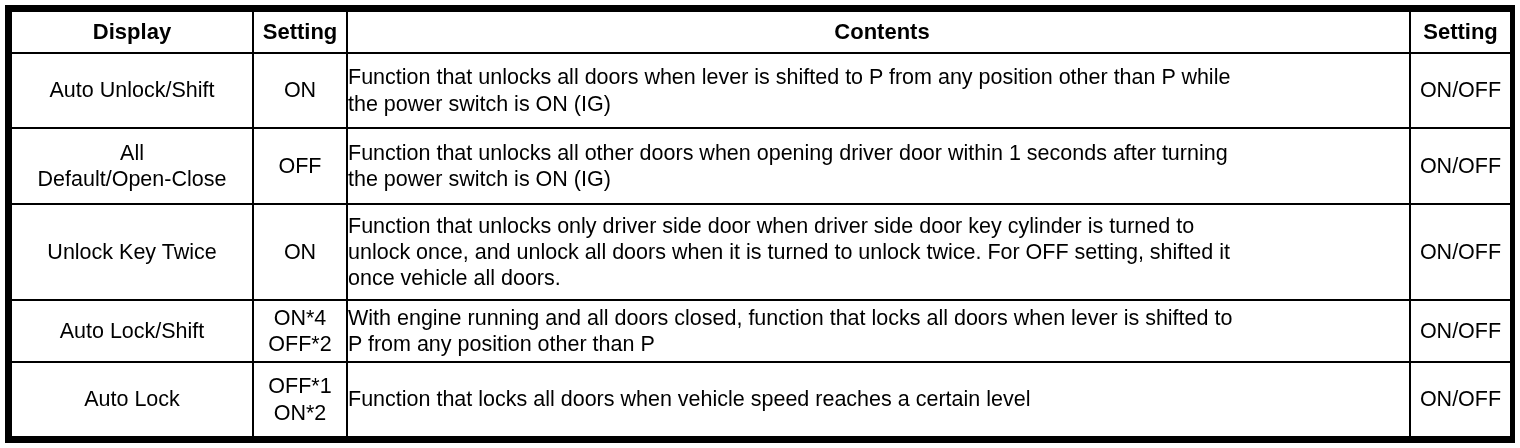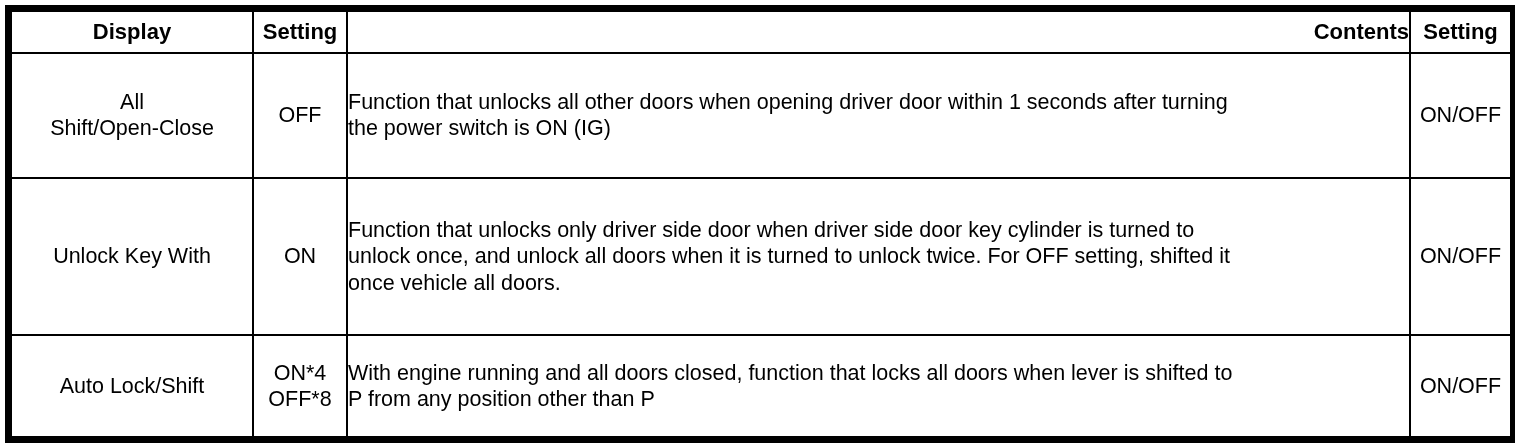--- a/index.html
+++ b/index.html
@@ -51,21 +51,21 @@
 
   
   tr.head-row { height: 42px; }
   tr.head-row th {
     font-weight: bold;
     font-size: 22px;
     text-align: center;
     letter-spacing: 0px;
     line-height: 1.05;
   }
-  tr.head-row th.contents-head { text-align: right; padding-left: 7px; }
+  tr.head-row th.contents-head { text-align: center; padding-left: 7px; }
 
   
   tr.body-row td { font-size: 21.5px; line-height: 1.22; }
 
   td.cell-display {
     text-align: center;
     padding: 2px 6px;
   }
   td.cell-default {
     text-align: center;
@@ -105,57 +105,83 @@
     </colgroup>
     <thead>
       <tr class="head-row">
         <th>Display</th>
         <th>Setting</th>
         <th class="contents-head">Contents</th>
         <th>Setting</th>
       </tr>
     </thead>
     <tbody id="table-body">
+        <tr class="body-row row-0">
+          <td class="cell-display">
+            <span class="line">Auto Unlock/Shift</span>
+          </td>
+          <td class="cell-default">
+            <span class="line">ON</span>
+          </td>
+          <td class="cell-contents">
+            <span class="line">Function that unlocks all doors when lever is shifted to P from any position other than P while</span>
+            <span class="line">the power switch is ON (IG)</span>
+          </td>
+          <td class="cell-setting">ON/OFF</td>
+        </tr>
         <tr class="body-row row-1">
           <td class="cell-display">
             <span class="line">All</span>
-            <span class="line">Shift/Open-Close</span>
+            <span class="line">Default/Open-Close</span>
           </td>
           <td class="cell-default">
             <span class="line">OFF</span>
           </td>
           <td class="cell-contents">
             <span class="line">Function that unlocks all other doors when opening driver door within 1 seconds after turning</span>
             <span class="line">the power switch is ON (IG)</span>
           </td>
           <td class="cell-setting">ON/OFF</td>
         </tr>
         <tr class="body-row row-2">
           <td class="cell-display">
-            <span class="line">Unlock Key With</span>
+            <span class="line">Unlock Key Twice</span>
           </td>
           <td class="cell-default">
             <span class="line">ON</span>
           </td>
           <td class="cell-contents">
             <span class="line">Function that unlocks only driver side door when driver side door key cylinder is turned to</span>
             <span class="line">unlock once, and unlock all doors when it is turned to unlock twice. For OFF setting, shifted it</span>
             <span class="line">once vehicle all doors.</span>
           </td>
           <td class="cell-setting">ON/OFF</td>
         </tr>
         <tr class="body-row row-3">
           <td class="cell-display">
             <span class="line">Auto Lock/Shift</span>
           </td>
           <td class="cell-default">
             <span class="line">ON*4</span>
-            <span class="line">OFF*8</span>
+            <span class="line">OFF*2</span>
           </td>
           <td class="cell-contents">
             <span class="line">With engine running and all doors closed, function that locks all doors when lever is shifted to</span>
             <span class="line">P from any position other than P</span>
+          </td>
+          <td class="cell-setting">ON/OFF</td>
+        </tr>
+        <tr class="body-row row-4">
+          <td class="cell-display">
+            <span class="line">Auto Lock</span>
+          </td>
+          <td class="cell-default">
+            <span class="line">OFF*1</span>
+            <span class="line">ON*2</span>
+          </td>
+          <td class="cell-contents">
+            <span class="line">Function that locks all doors when vehicle speed reaches a certain level</span>
           </td>
           <td class="cell-setting">ON/OFF</td>
         </tr>
       </tbody>
   </table>
 </div>
 
 </body></html>

